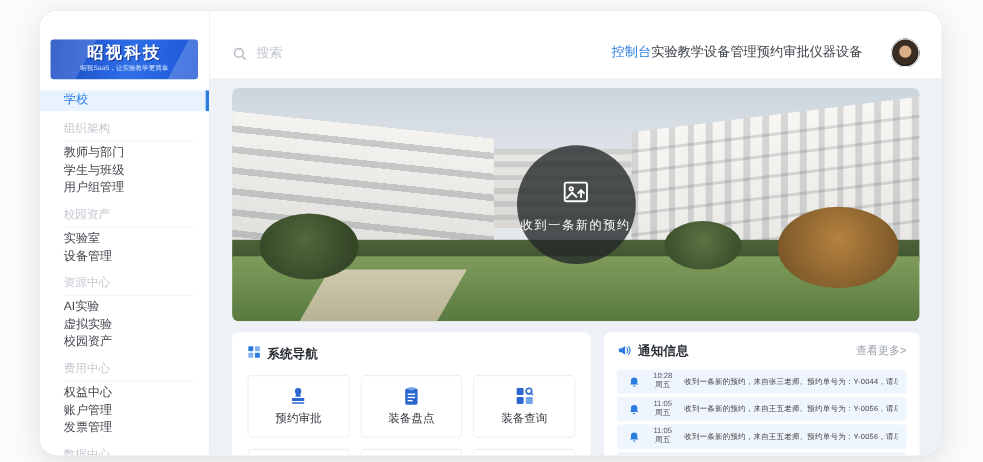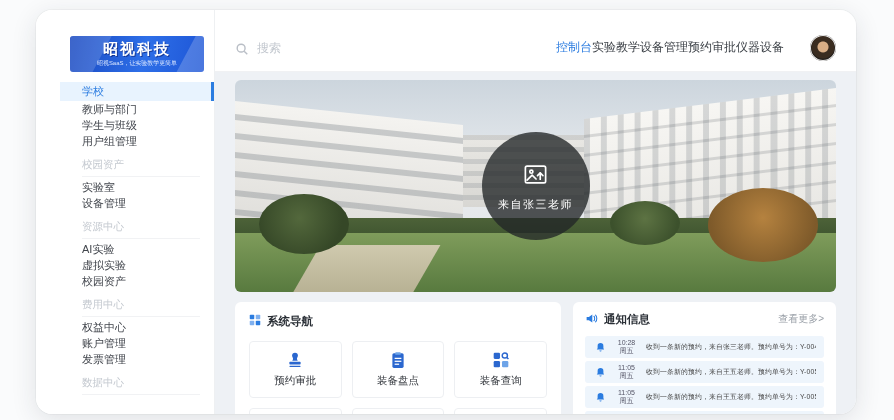--- a/index.html
+++ b/index.html
@@ -2,21 +2,21 @@
 <html><head>
 <meta charset="utf-8">
 <style>
   html,body{margin:0;padding:0;}
   body{width:894px;height:420px;background:#fafbfc;position:relative;overflow:hidden;
        font-family:"Liberation Sans","DejaVu Sans",sans-serif;-webkit-font-smoothing:antialiased;}
   .window{position:absolute;left:36px;top:10px;width:820px;height:404px;background:#fff;
           border-radius:16px;box-shadow:0 6px 26px rgba(30,40,60,.12),0 0 0 1px rgba(0,0,0,.03);
           overflow:hidden;display:flex;}
   
-  .sidebar{width:154px;flex:none;background:#fff;border-right:1px solid #eef0f2;display:flex;flex-direction:column;padding-left:24px;}
+  .sidebar{width:154px;flex:none;background:#fff;border-right:1px solid #eef0f2;display:flex;flex-direction:column;}
   .logo{margin:26px 10px 0 10px;height:36px;border-radius:3px;position:relative;overflow:hidden;
         background:linear-gradient(100deg,#1747c0,#2e6fe8 55%,#1d55d6);color:#fff;text-align:center;}
   .logo:before{content:'';position:absolute;left:-10px;top:-8px;width:40px;height:60px;background:rgba(255,255,255,.16);transform:skewX(-28deg);}
   .logo:after{content:'';position:absolute;right:-14px;top:-8px;width:34px;height:60px;background:rgba(255,255,255,.20);transform:skewX(-28deg);}
   .logo-t{position:relative;font-size:15px;font-weight:bold;letter-spacing:2px;line-height:19px;margin-top:3px;
           text-shadow:1px 1px 0 rgba(10,30,110,.65);}
   .logo-s{position:relative;font-size:7px;transform:scale(.85);color:#d9e6ff;line-height:9px;white-space:nowrap;}
   .menu{margin-top:10px;font-size:11px;color:#41454c;flex:1;overflow:hidden;}
   .m-active{height:19px;line-height:19px;padding-left:22px;background:#e8f3fe;color:#2b7ce0;border-right:3px solid #2b7ce0;cursor:pointer;}
   .sec-h{margin:9px 14px 2px 22px;padding-bottom:4px;border-bottom:1px solid #f1f2f4;color:#c3c8cf;font-size:10.5px;}
@@ -81,20 +81,21 @@
 <div class="window">
 
   <div class="sidebar">
     <div class="logo">
       <div class="logo-t">昭视科技</div>
       <div class="logo-s">昭视SaaS，让实验教学更简单</div>
     </div>
     <div class="menu">
       <div class="m-active">学校</div>
 
+      <div class="sec-h">组织架构</div>
       <div class="s-item">教师与部门</div>
       <div class="s-item">学生与班级</div>
       <div class="s-item">用户组管理</div>
 
       <div class="sec-h">校园资产</div>
       <div class="s-item">实验室</div>
       <div class="s-item">设备管理</div>
 
       <div class="sec-h">资源中心</div>
       <div class="s-item">AI实验</div>
@@ -149,21 +150,21 @@
         <div class="upload">
           <span>
             <svg width="27" height="27" viewBox="0 0 24 24" fill="none" stroke="#fff" stroke-width="1.5" stroke-linecap="round" stroke-linejoin="round">
               <rect x="3" y="4.5" width="18" height="15" rx="1.5"></rect>
               <circle cx="8.3" cy="9.5" r="1.4"></circle>
               <path d="M4.5 17l4.5-4.5 3.5 3.5"></path>
               <path d="M16.2 16.2v-5.4"></path>
               <path d="M13.8 13l2.4-2.4 2.4 2.4"></path>
             </svg>
           </span>
-          <span class="upload-txt">来自张三老师</span>
+          <span class="upload-txt">收到一条新的预约</span>
         </div>
       </div>
 
       <div class="row">
 
         <div class="card card-nav">
           <div class="c-head">
             <span>
               <svg width="12" height="12" viewBox="0 0 16 16">
                 <rect x="1" y="1" width="6" height="6" rx="1" fill="#2b7ce0"></rect>

